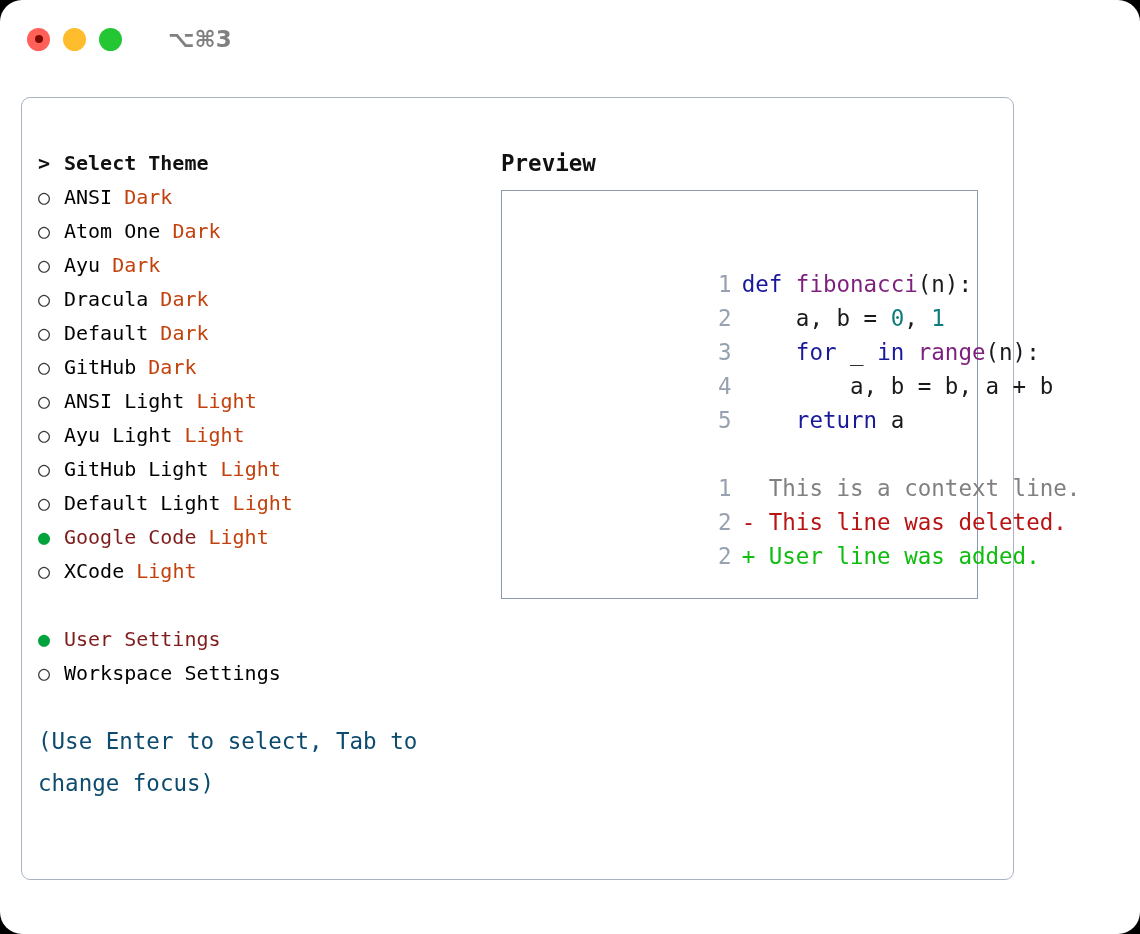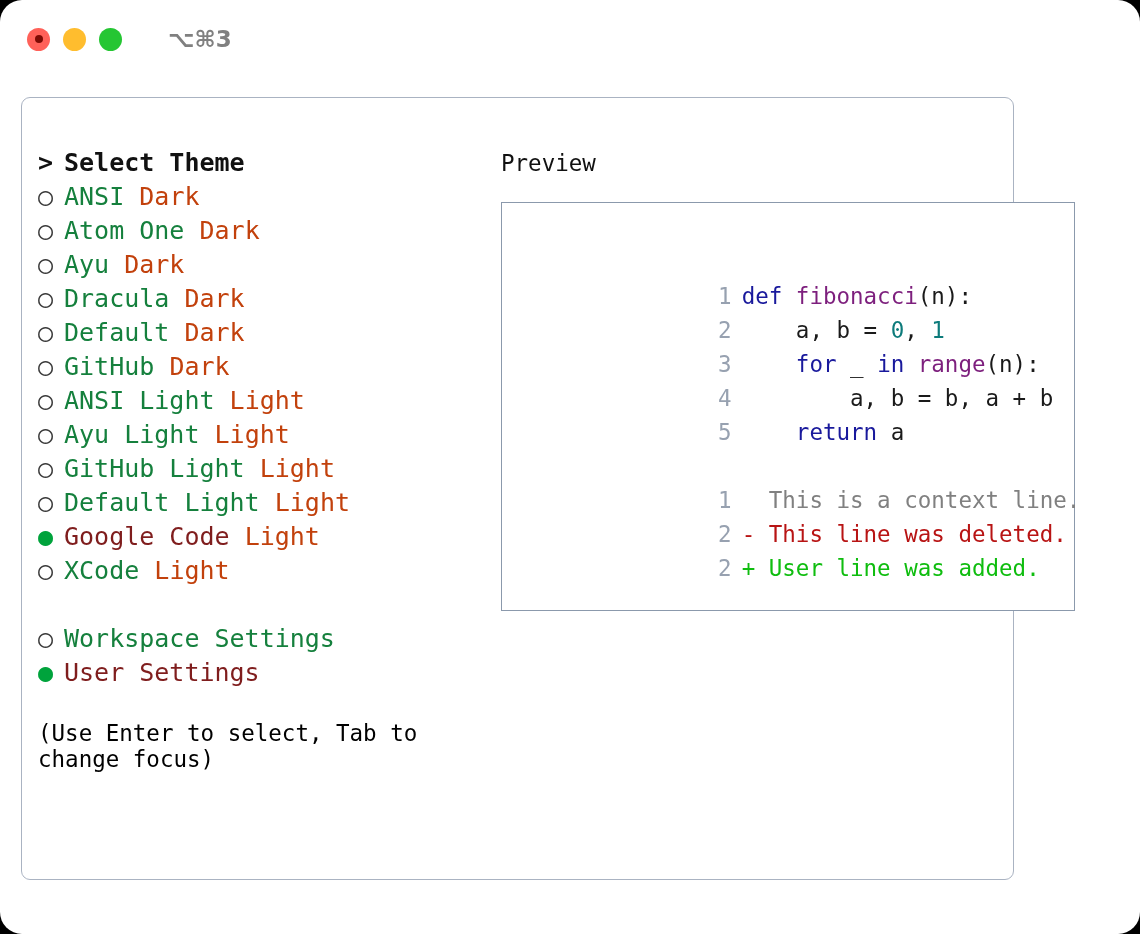--- a/index.html
+++ b/index.html
@@ -90,77 +90,77 @@
   .left-col {
     position: absolute;
     left: 16px;
     top: 48px;
     width: 455px;
   }
 
   .row {
     height: 34px;
     line-height: 34px;
-    font-size: 25px;
+    font-size: 20px;
     white-space: nowrap;
     display: block;
   }
 
   .header-row {
     font-weight: 700;
     color: #111111;
     letter-spacing: 0px;
   }
   .header-row .marker { font-weight: 700; color: #111111; }
 
   .marker {
     display: inline-block;
     width: 26px;
     color: #3a3a3a;
   }
   .marker-pad { display: inline-block; width: 26px; }
 
-  .name   { color: #15803d; }
+  .name   { color: #000000; }
   .kind   { color: #c2410c; }
 
   .row.selected .marker { color: #00a33c; }
   .row.selected .name   { color: #7f1d1d; }
 
   .group-header {
     color: #1f1f1f;
     font-weight: 700;
   }
 
   .spacer-30 { height: 30px; }
   .spacer-34 { height: 34px; }
 
   .hint {
-    color: #000000;
+    color: #0c4a6e;
     font-size: 22.5px;
-    line-height: 26px;
+    line-height: 42px;
     width: 420px;
     white-space: normal;
   }
 
   
   .right-col {
     position: absolute;
     left: 479px;
     top: 48px;
     width: 490px;
   }
   .preview-title {
     font-size: 22.5px;
-    font-weight: 400;
+    font-weight: 700;
     color: #111111;
     line-height: 34px;
-    margin-bottom: 22px;
+    margin-bottom: 10px;
   }
   .preview-box {
-    width: 574px;
+    width: 477px;
     height: 409px;
     border: 1.5px solid #8b99ac;
     box-sizing: border-box;
     background: #ffffff;
     position: relative;
     text-decoration: underline;
   }
   .code-area {
     position: absolute;
     left: 12px;
@@ -248,25 +248,25 @@
           </div>
           <div class="row">
             <span class="marker">○</span><span class="name">XCode</span><span class="kind"> </span><span class="kind">Light</span>
           </div>
         </div>
 
         <div class="spacer-34"></div>
 
 
         <div>
-          <div class="row">
-            <span class="marker">○</span><span class="name">Workspace Settings</span>
-          </div>
           <div class="row selected">
             <span class="marker">●</span><span class="name">User Settings</span>
+          </div>
+          <div class="row">
+            <span class="marker">○</span><span class="name">Workspace Settings</span>
           </div>
         </div>
 
         <div class="spacer-30"></div>
 
         <div class="hint">(Use Enter to select, Tab to change focus)</div>
       </div>
 
       <div class="right-col">
         <div class="preview-title">Preview</div>

